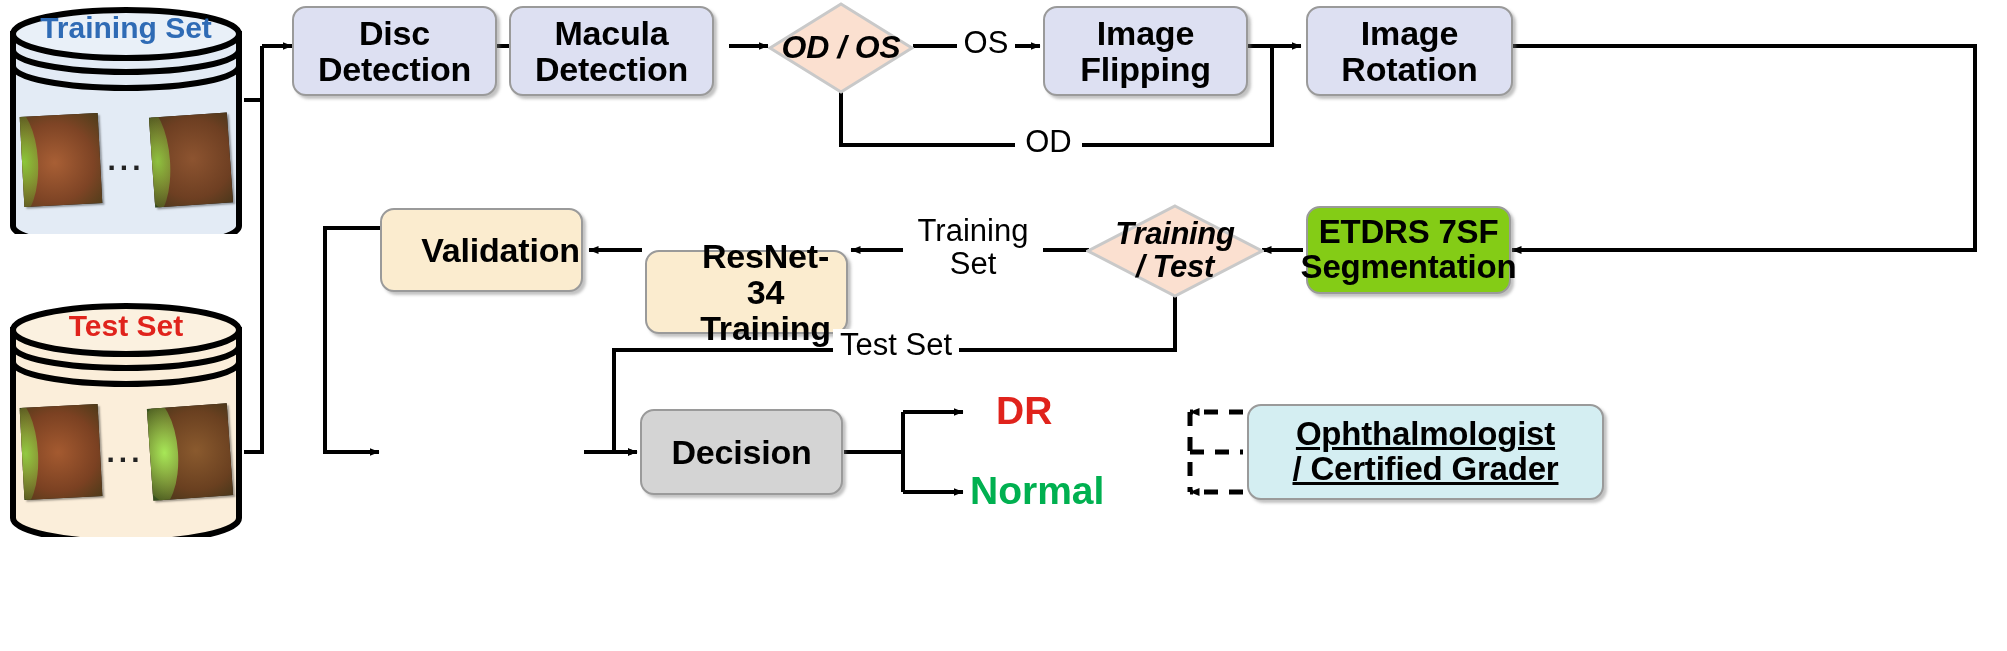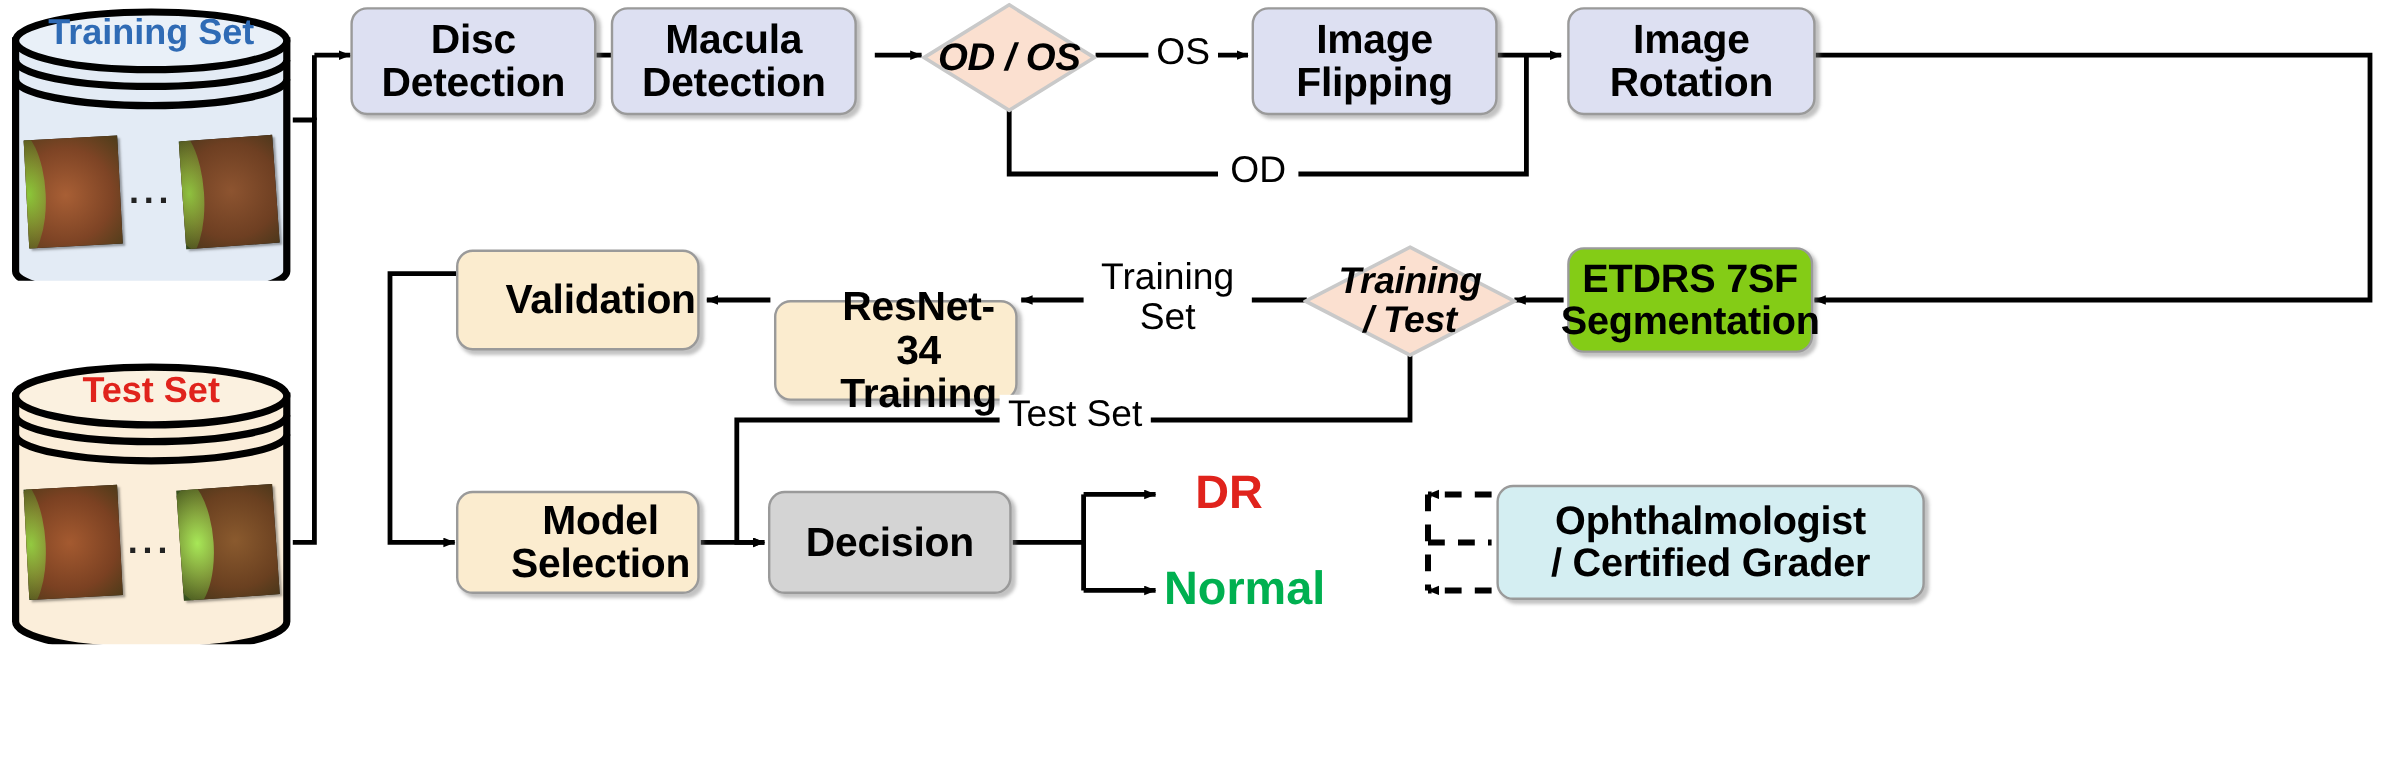--- a/index.html
+++ b/index.html
@@ -39,21 +39,21 @@
     border-radius: 14px;
     line-height: 1.06;
     box-shadow: 3px 3px 3px rgba(120,120,120,0.45);
     white-space: pre-line;
     letter-spacing: -0.2px;
   }
   .node.blue   { background: #dde0f2; }
   .node.cream  { background: #fbeccf; padding-left: 38px; }
   .node.green  { background: #84cc16; }
   .node.gray   { background: #d4d4d4; }
-  .node.cyan   { background: #d4eef2; }
+  .node.cyan   { background: #d4eef2; text-decoration: underline; }
 
   
   .diamond {
     position: absolute;
     display: flex;
     align-items: center;
     justify-content: center;
   }
   .diamond .dlabel {
     position: relative;
@@ -279,22 +279,20 @@
     </svg>
     <div class="dlabel" style="font-size:31px;">Training
 / Test</div>
   </div>
 
   <div class="node green" style="left:1306px; top:206px; width:205px; height:88px; font-size:33px;">ETDRS 7SF
 Segmentation</div>
 
   <div class="edge-label" style="left:833px; top:329px; width:126px; font-size:31px;">Test Set</div>
 
-  <div class="node cream" style="left:380px; top:409px; width:203px; height:86px; font-size:34px;">Model
-Selection</div>
 
   <div class="node gray" style="left:640px; top:409px; width:203px; height:86px; font-size:34px;">Decision</div>
 
   <div class="outcome" style="left:996px; top:389px; font-size:39px; color:#e0231c;">DR</div>
 
   <div class="outcome" style="left:970px; top:469px; font-size:39px; color:#00b050;">Normal</div>
 
   <div class="node cyan" style="left:1247px; top:404px; width:357px; height:96px; font-size:33px;">Ophthalmologist
 / Certified Grader</div>
 

